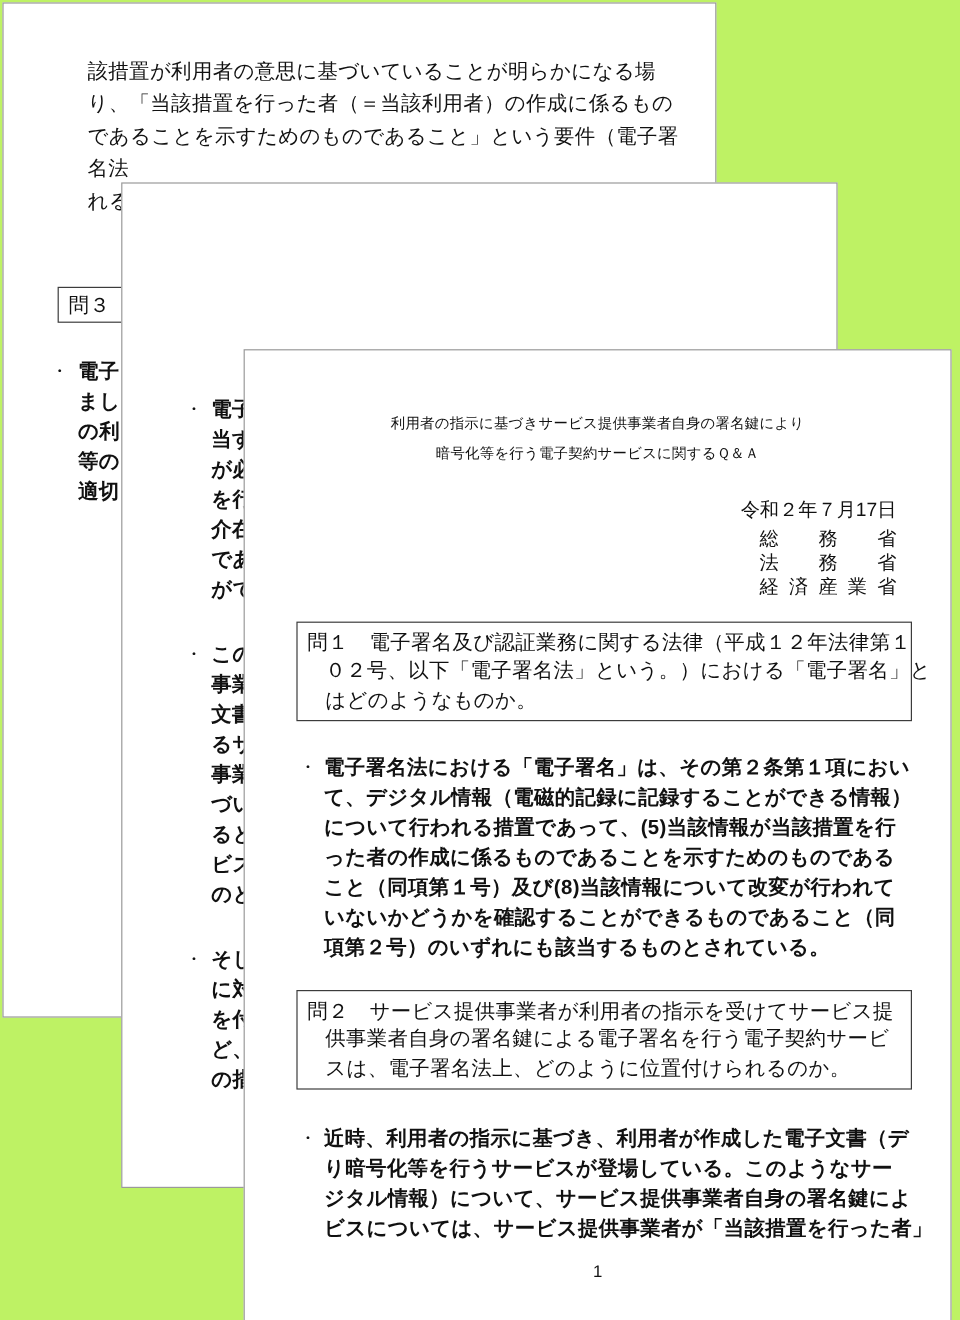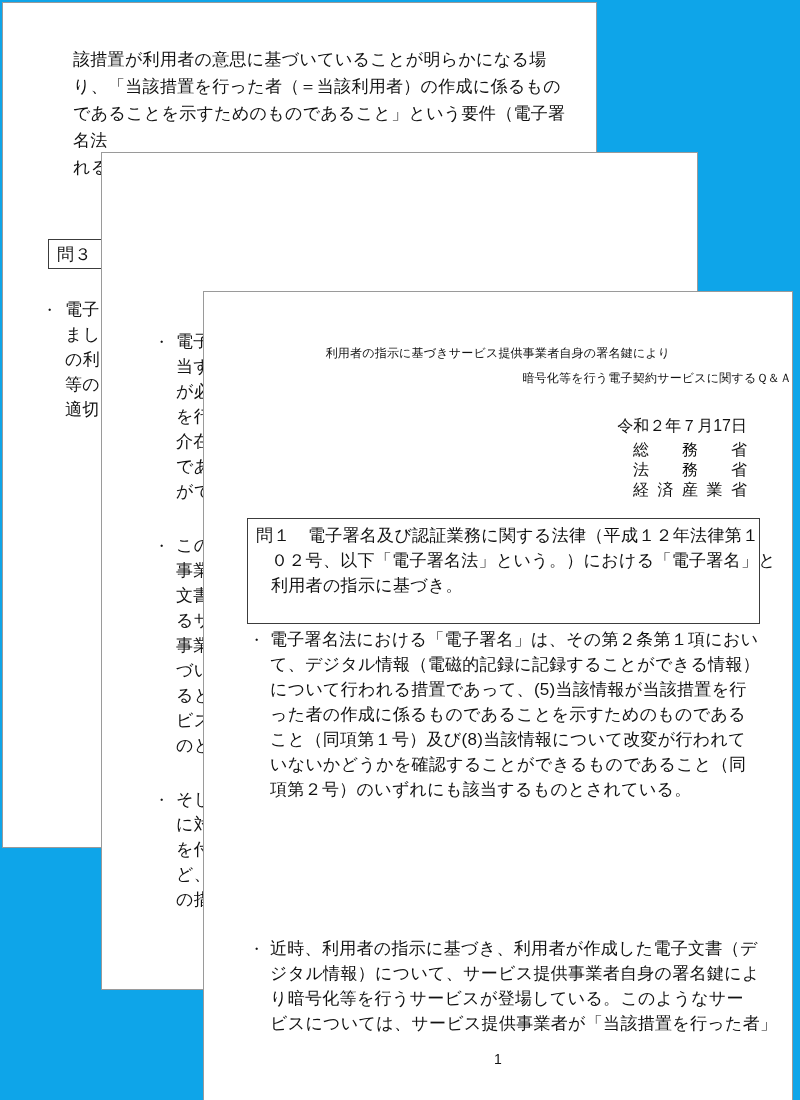--- a/index.html
+++ b/index.html
@@ -1,44 +1,44 @@
 <!DOCTYPE html>
 <html><head>
 <meta charset="utf-8">
 <style>
   html,body{margin:0;padding:0;background:#ffffff;}
   .canvas{
-    position:relative;width:800px;height:1100px;background:#0ea5e9;
+    position:relative;width:800px;height:1100px;background:#bef264;
     overflow:hidden;
     font-family:"Liberation Sans","DejaVu Sans",sans-serif;
     color:#111111;
   }
   .page{
     position:absolute;background:#ffffff;border:1px solid #9a9a9a;
     box-sizing:border-box;overflow:hidden;
   }
   .page1{left:2px;top:2px;width:595px;height:846px;z-index:1;}
   .page2{left:101px;top:152px;width:597px;height:838px;z-index:2;}
   .page3{left:203px;top:291px;width:590px;height:814px;z-index:3;}
   .block{position:absolute;}
   .line{
     font-size:17px;line-height:27px;white-space:nowrap;
     letter-spacing:0.3px;
   }
   .lh26 .line{line-height:26px;}
-  .lh25 .line{line-height:25px;}
+  .lh25 .line{line-height:25px;font-weight:bold;}
   .bullet-marker{
     position:absolute;font-size:15px;line-height:25px;white-space:nowrap;
   }
   .qbox{
     position:absolute;border:1px solid #3c3c3c;background:#ffffff;
     box-sizing:border-box;padding:4px 8px;
   }
   .qbox .line{line-height:25px;}
-  .qbox .line.cont{padding-left:15px;}
+  .qbox .line.cont{padding-left:15px;font-family:Liberation Mono, monospace;}
   .title-line{
     position:absolute;left:0;width:100%;text-align:center;
     font-size:12px;line-height:25px;white-space:nowrap;letter-spacing:0.2px;
   }
   .date-line{
     position:absolute;right:45px;font-size:16px;line-height:20px;
     white-space:nowrap;text-align:right;
   }
   .ministry{
     position:absolute;right:45px;width:114px;font-size:16px;line-height:20px;
@@ -108,63 +108,68 @@
       <div class="line">そし</div>
       <div class="line">に対</div>
       <div class="line">を付</div>
       <div class="line">ど、</div>
       <div class="line">の措</div>
     </div>
   </section>
 
   <section class="page page3">
     <div class="title-line" style="top:49px;">利用者の指示に基づきサービス提供事業者自身の署名鍵により</div>
-    <div class="title-line" style="top:74px;text-align:right;">暗号化等を行う電子契約サービスに関するＱ＆Ａ</div>
+    <div class="title-line" style="top:74px;">暗号化等を行う電子契約サービスに関するＱ＆Ａ</div>
 
     <div class="date-line" style="top:124px;">令和２年７月17日</div>
     <div class="ministry jchars" style="top:148px;">
         <span>総</span>
         <span>務</span>
         <span>省</span>
       </div>
     <div class="ministry jchars" style="top:168px;">
         <span>法</span>
         <span>務</span>
         <span>省</span>
       </div>
     <div class="ministry jchars" style="top:188px;">
         <span>経</span>
         <span>済</span>
         <span>産</span>
         <span>業</span>
         <span>省</span>
       </div>
 
-    <div class="qbox" style="left:43px;top:226px;width:513px;height:106px;">
+    <div class="qbox" style="left:43px;top:226px;width:513px;height:83px;">
       <div class="line">問１　電子署名及び認証業務に関する法律（平成１２年法律第１</div>
       <div class="line cont">０２号、以下「電子署名法」という。）における「電子署名」と</div>
-      <div class="line cont">利用者の指示に基づき。</div>
+      <div class="line cont">はどのようなものか。</div>
     </div>
 
     <span class="bullet-marker" style="left:45px;top:335px;">・</span>
     <div class="block lh25" style="left:66px;top:335px;">
       <div class="line">電子署名法における「電子署名」は、その第２条第１項におい</div>
       <div class="line">て、デジタル情報（電磁的記録に記録することができる情報）</div>
       <div class="line">について行われる措置であって、(5)当該情報が当該措置を行</div>
       <div class="line">った者の作成に係るものであることを示すためのものである</div>
       <div class="line">こと（同項第１号）及び(8)当該情報について改変が行われて</div>
       <div class="line">いないかどうかを確認することができるものであること（同</div>
       <div class="line">項第２号）のいずれにも該当するものとされている。</div>
     </div>
 
+    <div class="qbox" style="left:43px;top:533px;width:513px;height:83px;">
+      <div class="line">問２　サービス提供事業者が利用者の指示を受けてサービス提</div>
+      <div class="line cont">供事業者自身の署名鍵による電子署名を行う電子契約サービ</div>
+      <div class="line cont">スは、電子署名法上、どのように位置付けられるのか。</div>
+    </div>
 
     <span class="bullet-marker" style="left:45px;top:644px;">・</span>
     <div class="block lh25" style="left:66px;top:644px;">
       <div class="line">近時、利用者の指示に基づき、利用者が作成した電子文書（デ</div>
+      <div class="line">り暗号化等を行うサービスが登場している。このようなサー</div>
       <div class="line">ジタル情報）について、サービス提供事業者自身の署名鍵によ</div>
-      <div class="line">り暗号化等を行うサービスが登場している。このようなサー</div>
       <div class="line">ビスについては、サービス提供事業者が「当該措置を行った者」</div>
     </div>
 
     <div class="pagenum" style="top:758px;">1</div>
   </section>
 
 </div>
 
 </body></html>

